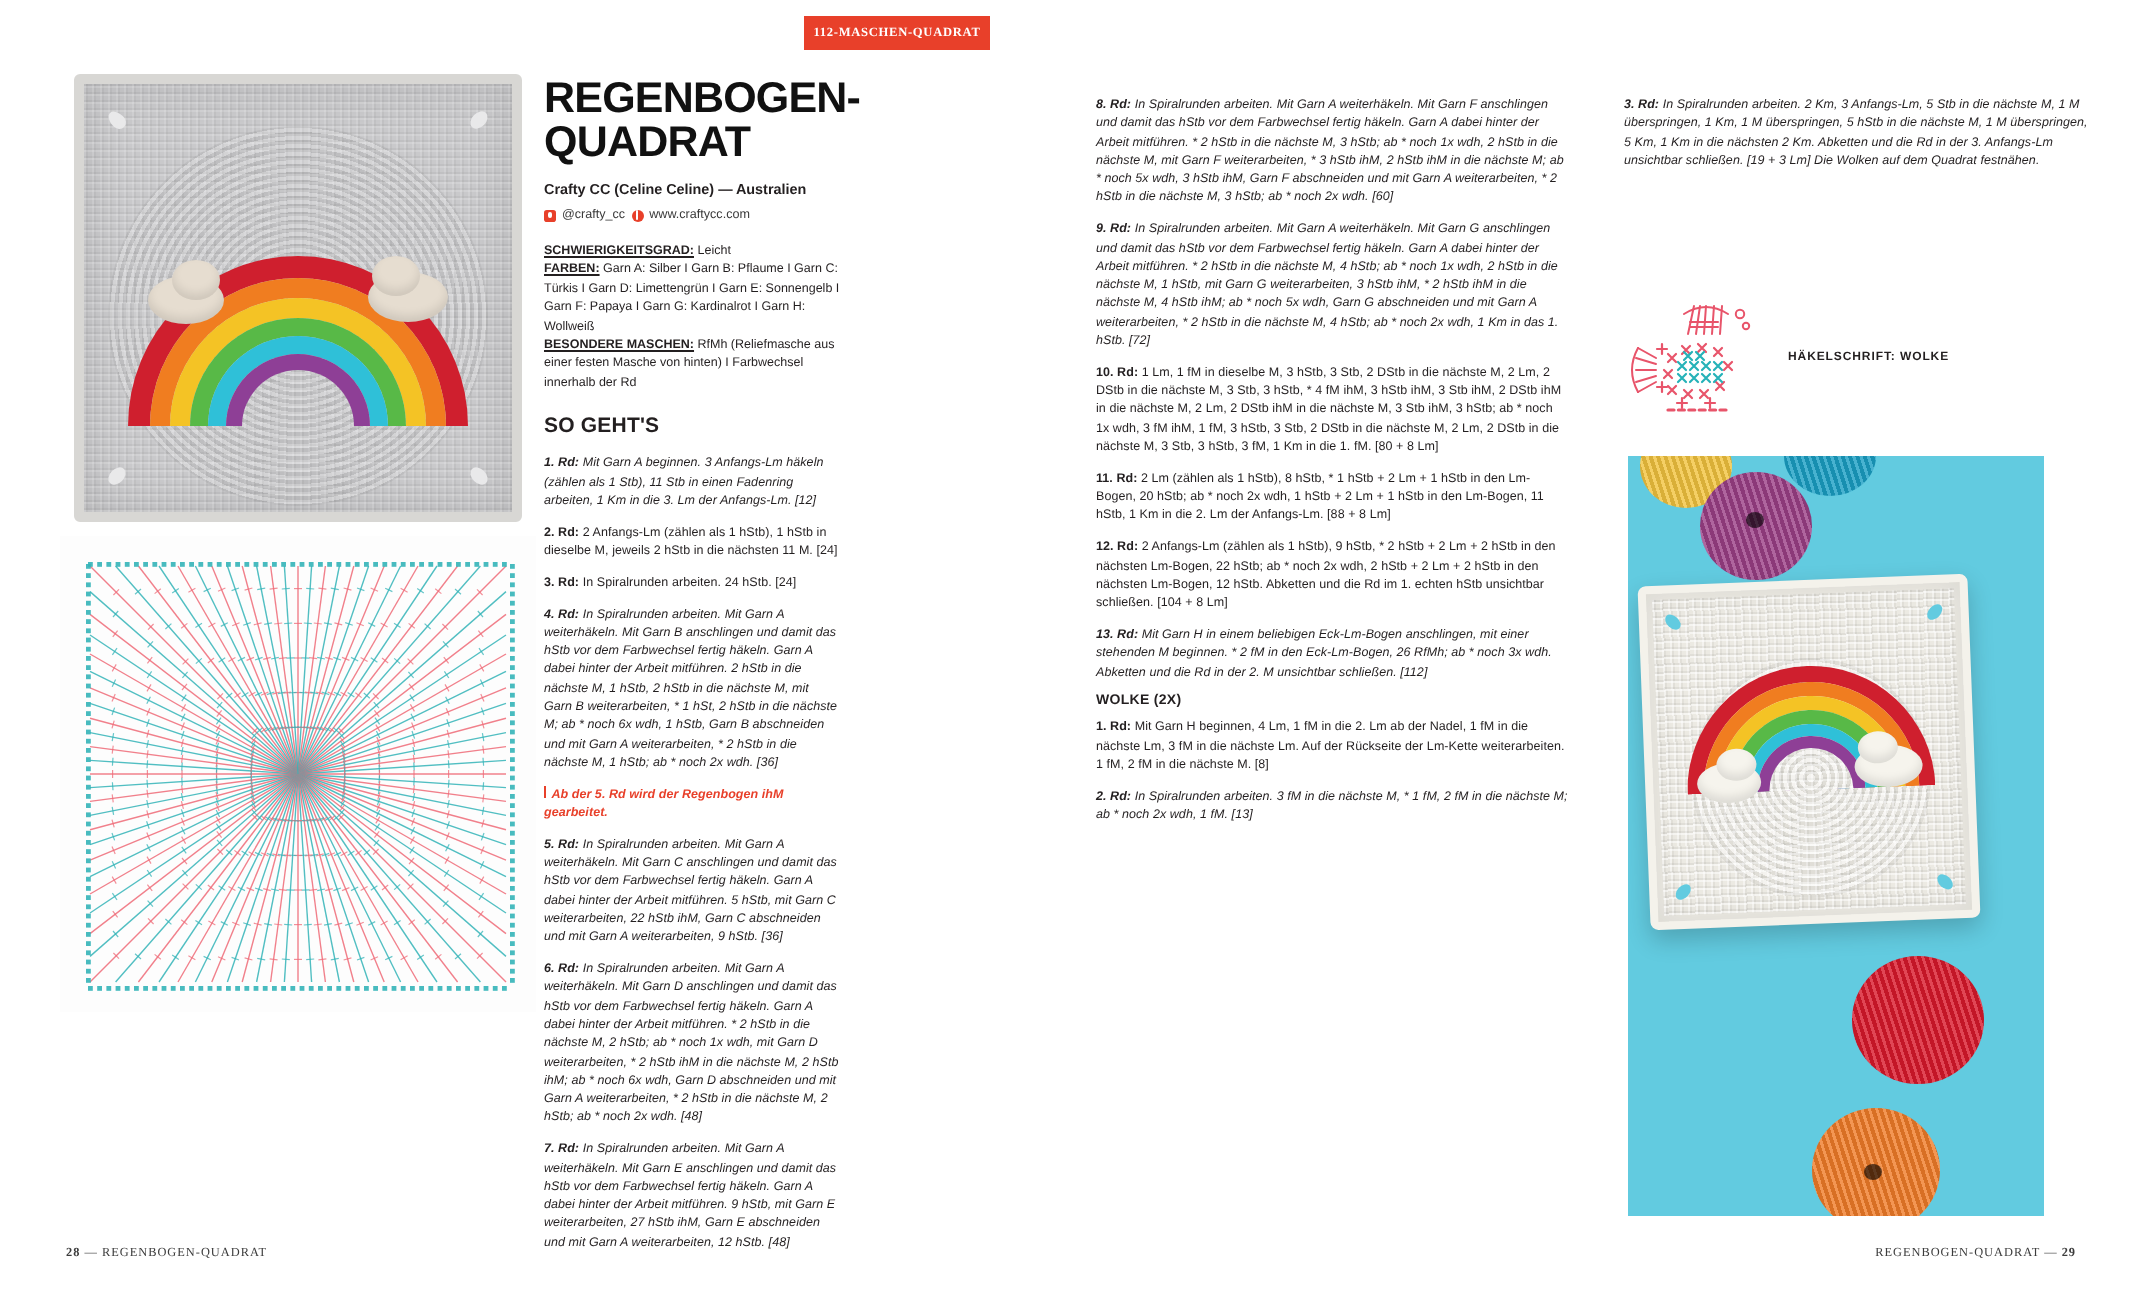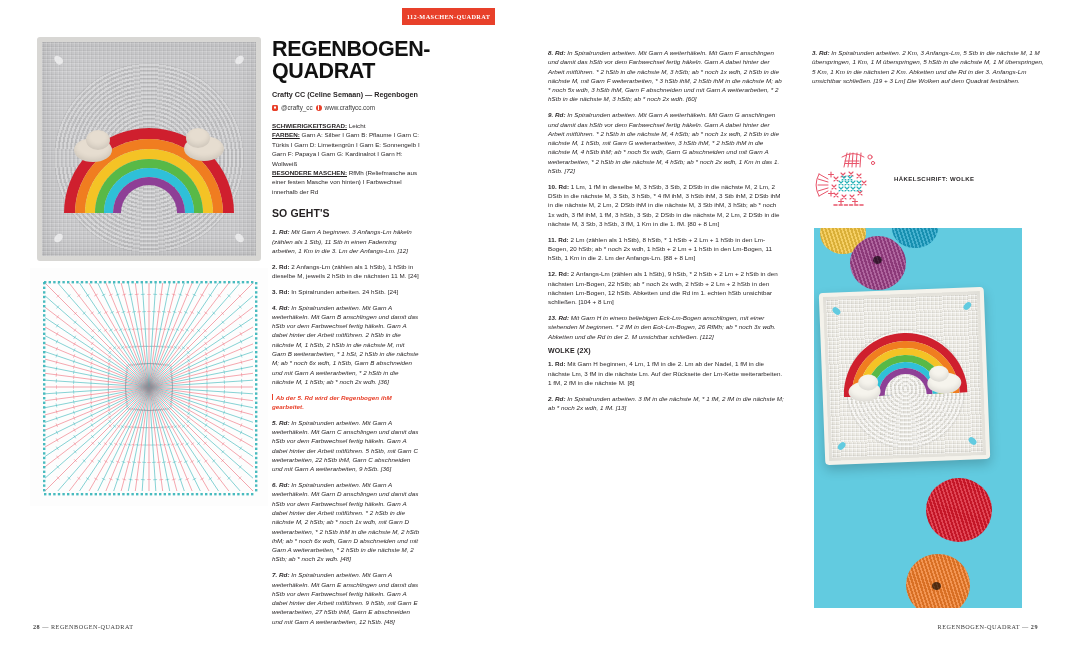--- a/index.html
+++ b/index.html
@@ -1093,21 +1093,21 @@
           <rect x="221.0" y="13.0" width="2.4" height="2.4" fill="#34b4b8" opacity="0.9"></rect>
           <rect x="221.0" y="225.0" width="2.4" height="2.4" fill="#34b4b8" opacity="0.9"></rect>
           <rect x="13.0" y="221.0" width="2.4" height="2.4" fill="#34b4b8" opacity="0.9"></rect>
           <rect x="225.0" y="221.0" width="2.4" height="2.4" fill="#34b4b8" opacity="0.9"></rect>
         </g>
     </svg>
   </div>
 
   <div class="col" id="col1" style="left:272px; top:38px; width:148px;">
     <h1 class="title">REGENBOGEN-QUADRAT</h1>
-    <div class="byline">Crafty CC (Celine Semaan) — Regenbogen</div>
+    <div class="byline">Crafty CC (Celine Celine) — Australien</div>
     <div class="social">
       <span class="ico-ig"></span>
       <span>@crafty_cc</span>
       <span class="ico-web"></span>
       <span>www.craftycc.com</span>
     </div>
     <div class="meta">
       <span class="meta-lbl">SCHWIERIGKEITSGRAD:</span>
       <span>Leicht</span><br>
       <span class="meta-lbl">FARBEN:</span>

